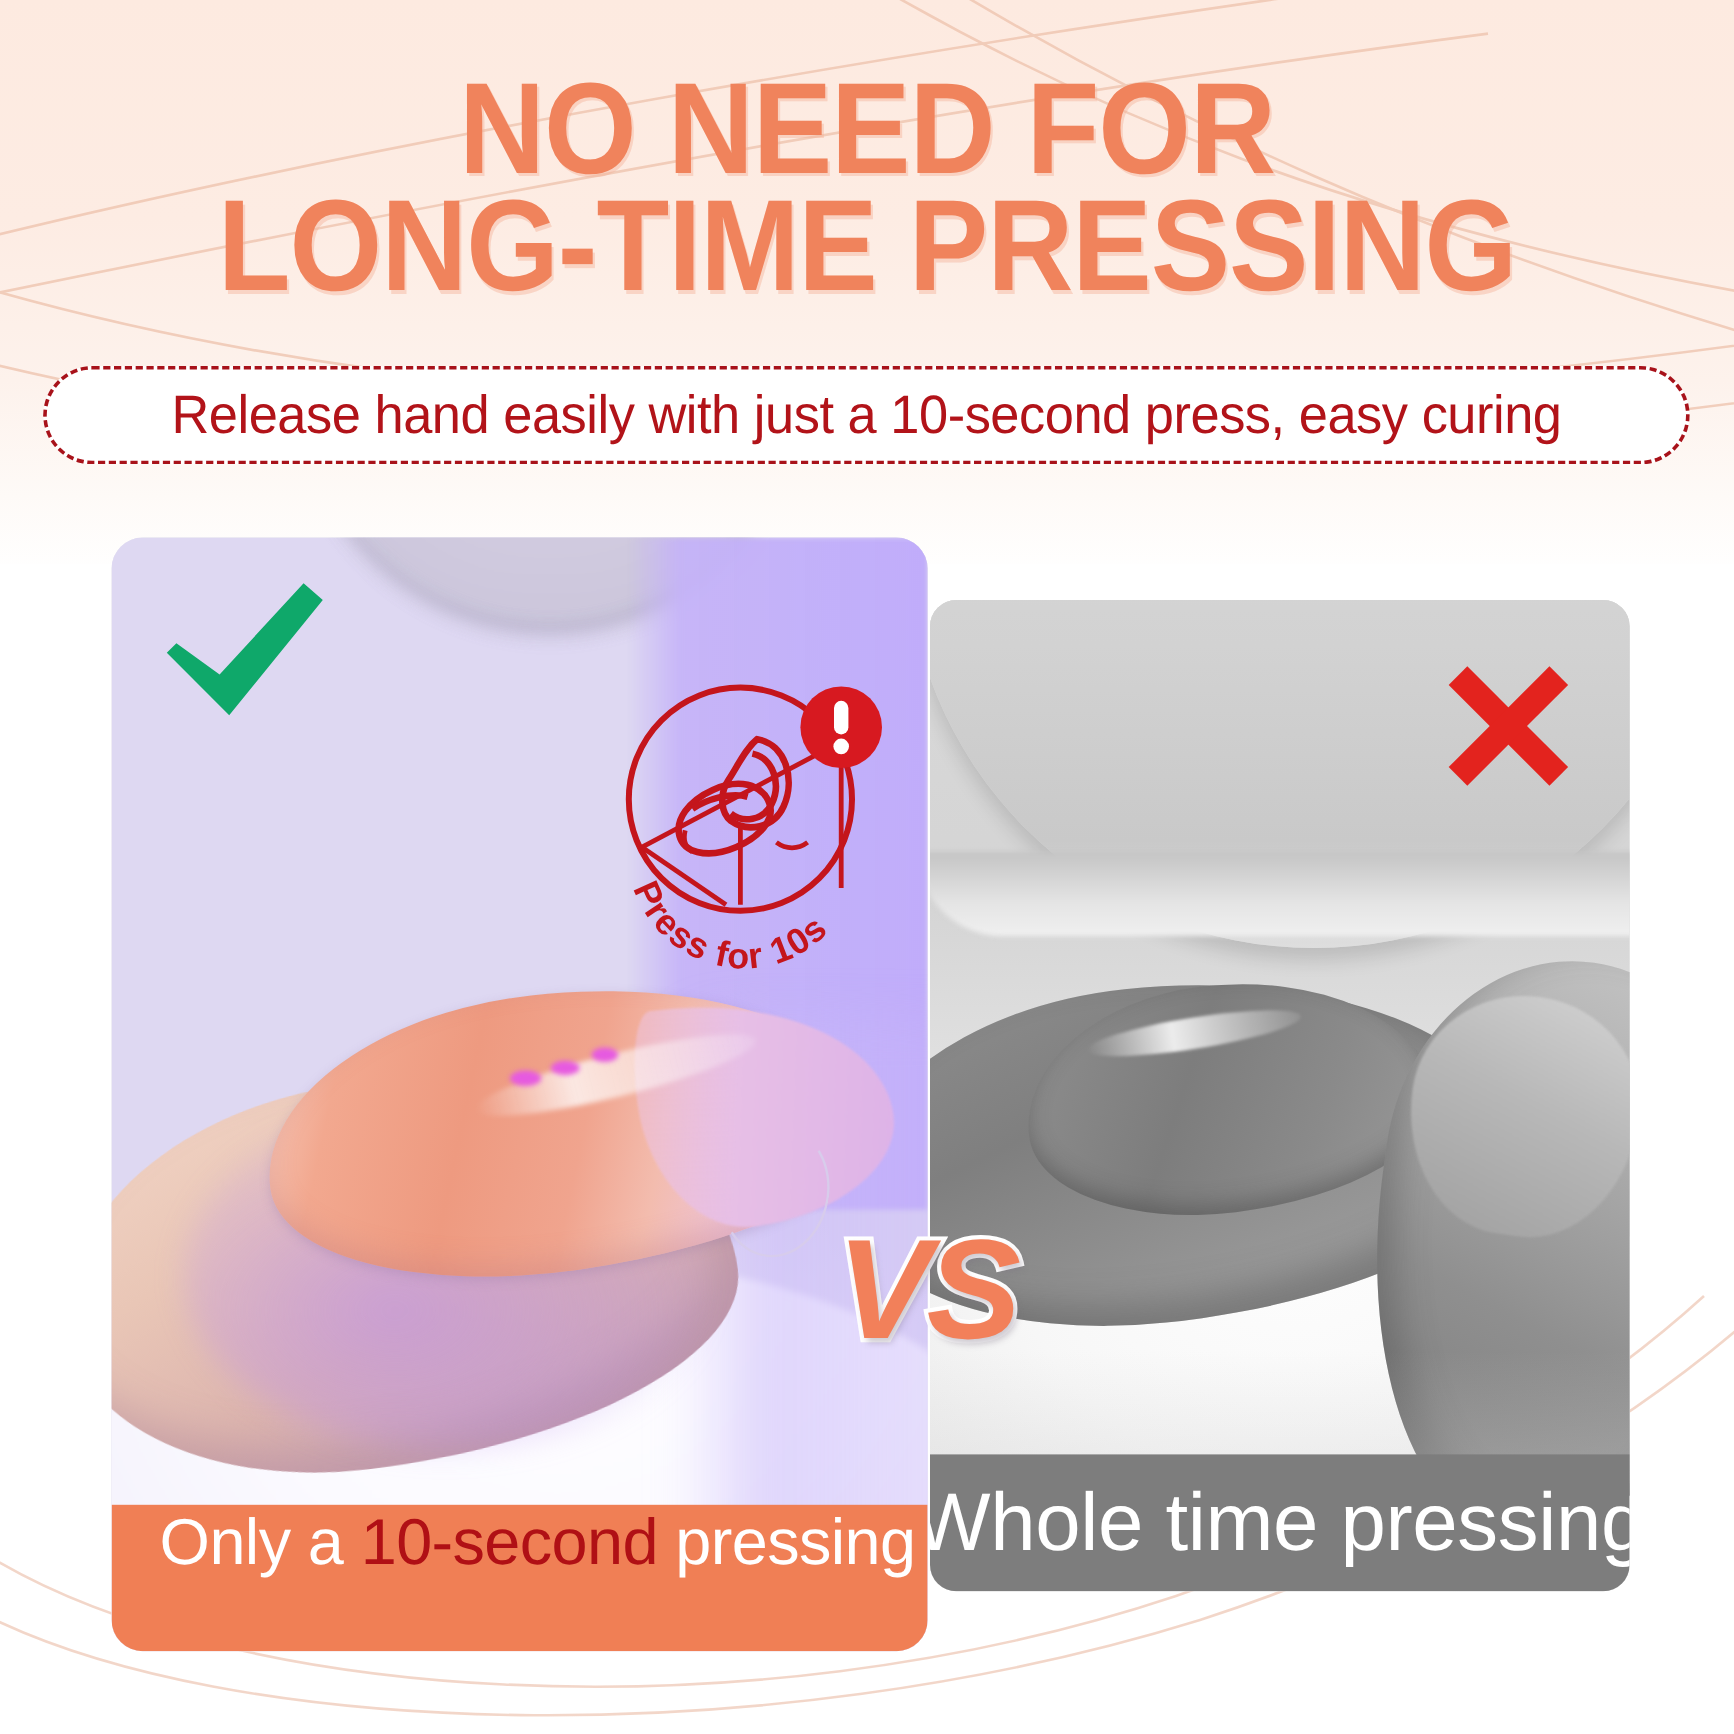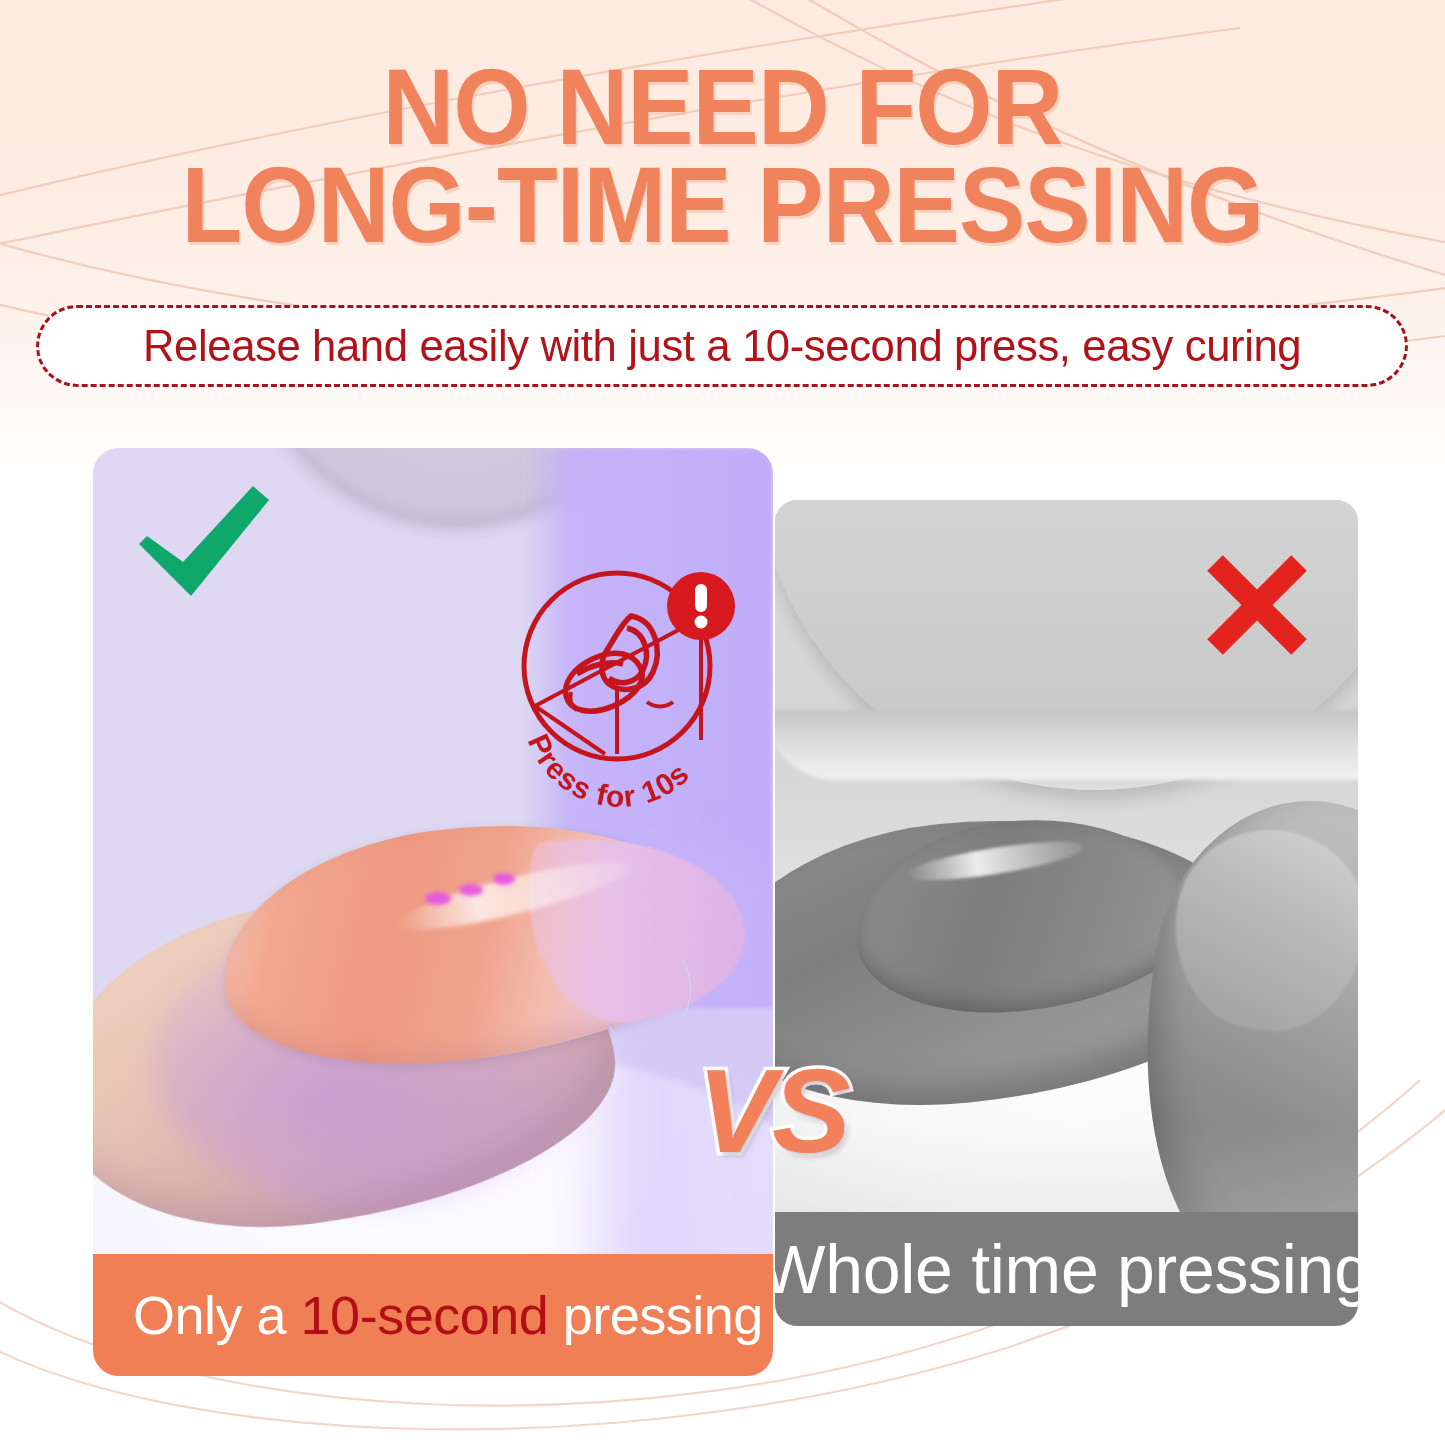--- a/index.html
+++ b/index.html
@@ -155,21 +155,21 @@
   
   #check-icon { position:absolute; left:38px; top:30px; width:145px; height:130px; z-index:9; }
 
   
   #press-stamp { position:absolute; left:412px; top:110px; width:230px; height:255px; z-index:9; }
 
   
   #caption-good {
     position:absolute; left:0; bottom:0; width:680px; height:122px;
     background:#f07f55;
-    display:flex; align-items:center; padding-left:40px;
+    display:flex; align-items:flex-start; padding-left:40px;
     z-index:10;
   }
   #caption-good .ctext { font-size:54px; color:#ffffff; font-weight:500; letter-spacing:-0.5px; white-space:nowrap; }
   #caption-good .chl { color:#b01015; }
 
   
   .gray-base {
     position:absolute; inset:0;
     background:linear-gradient(to bottom,#d9d9d9 0%,#d4d4d4 30%,#e8e8e8 58%,#f3f3f3 80%,#ededed 100%);
   }
@@ -245,21 +245,20 @@
   
   #vs-badge {
     position:absolute; left:672px; top:1010px; width:200px; height:130px; z-index:20;
     font-size:118px; font-weight:bold; font-style:italic;
     color:#f2805a;
     line-height:130px; text-align:center;
     letter-spacing:-4px;
     -webkit-text-stroke:7px #ffffff;
     paint-order:stroke fill;
     text-shadow:3px 4px 5px rgba(120,110,130,0.35);
-    margin-top:36px;
   }
 </style>
 </head>
 <body>
 
 <div id="bg-wrap">
   <div id="bg-top"></div>
   <div id="bg-bottom"></div>
   <svg id="bg-lines" width="1445" height="1445" viewBox="0 0 1445 1445">
     <g fill="none" stroke="#eec2ac" stroke-width="2.2" opacity="0.75">

